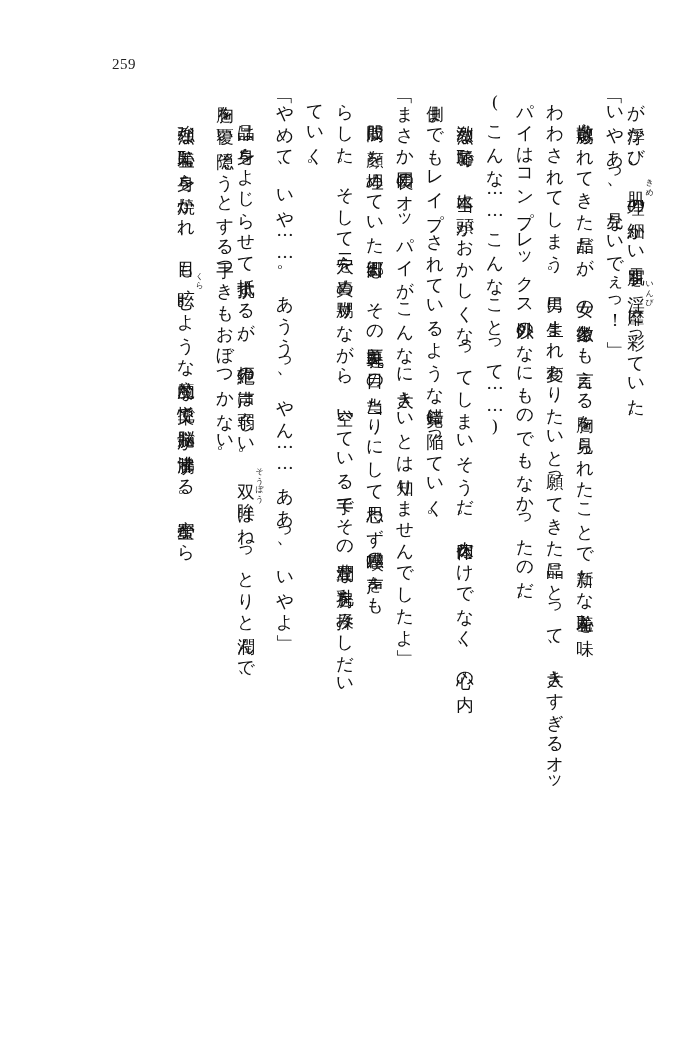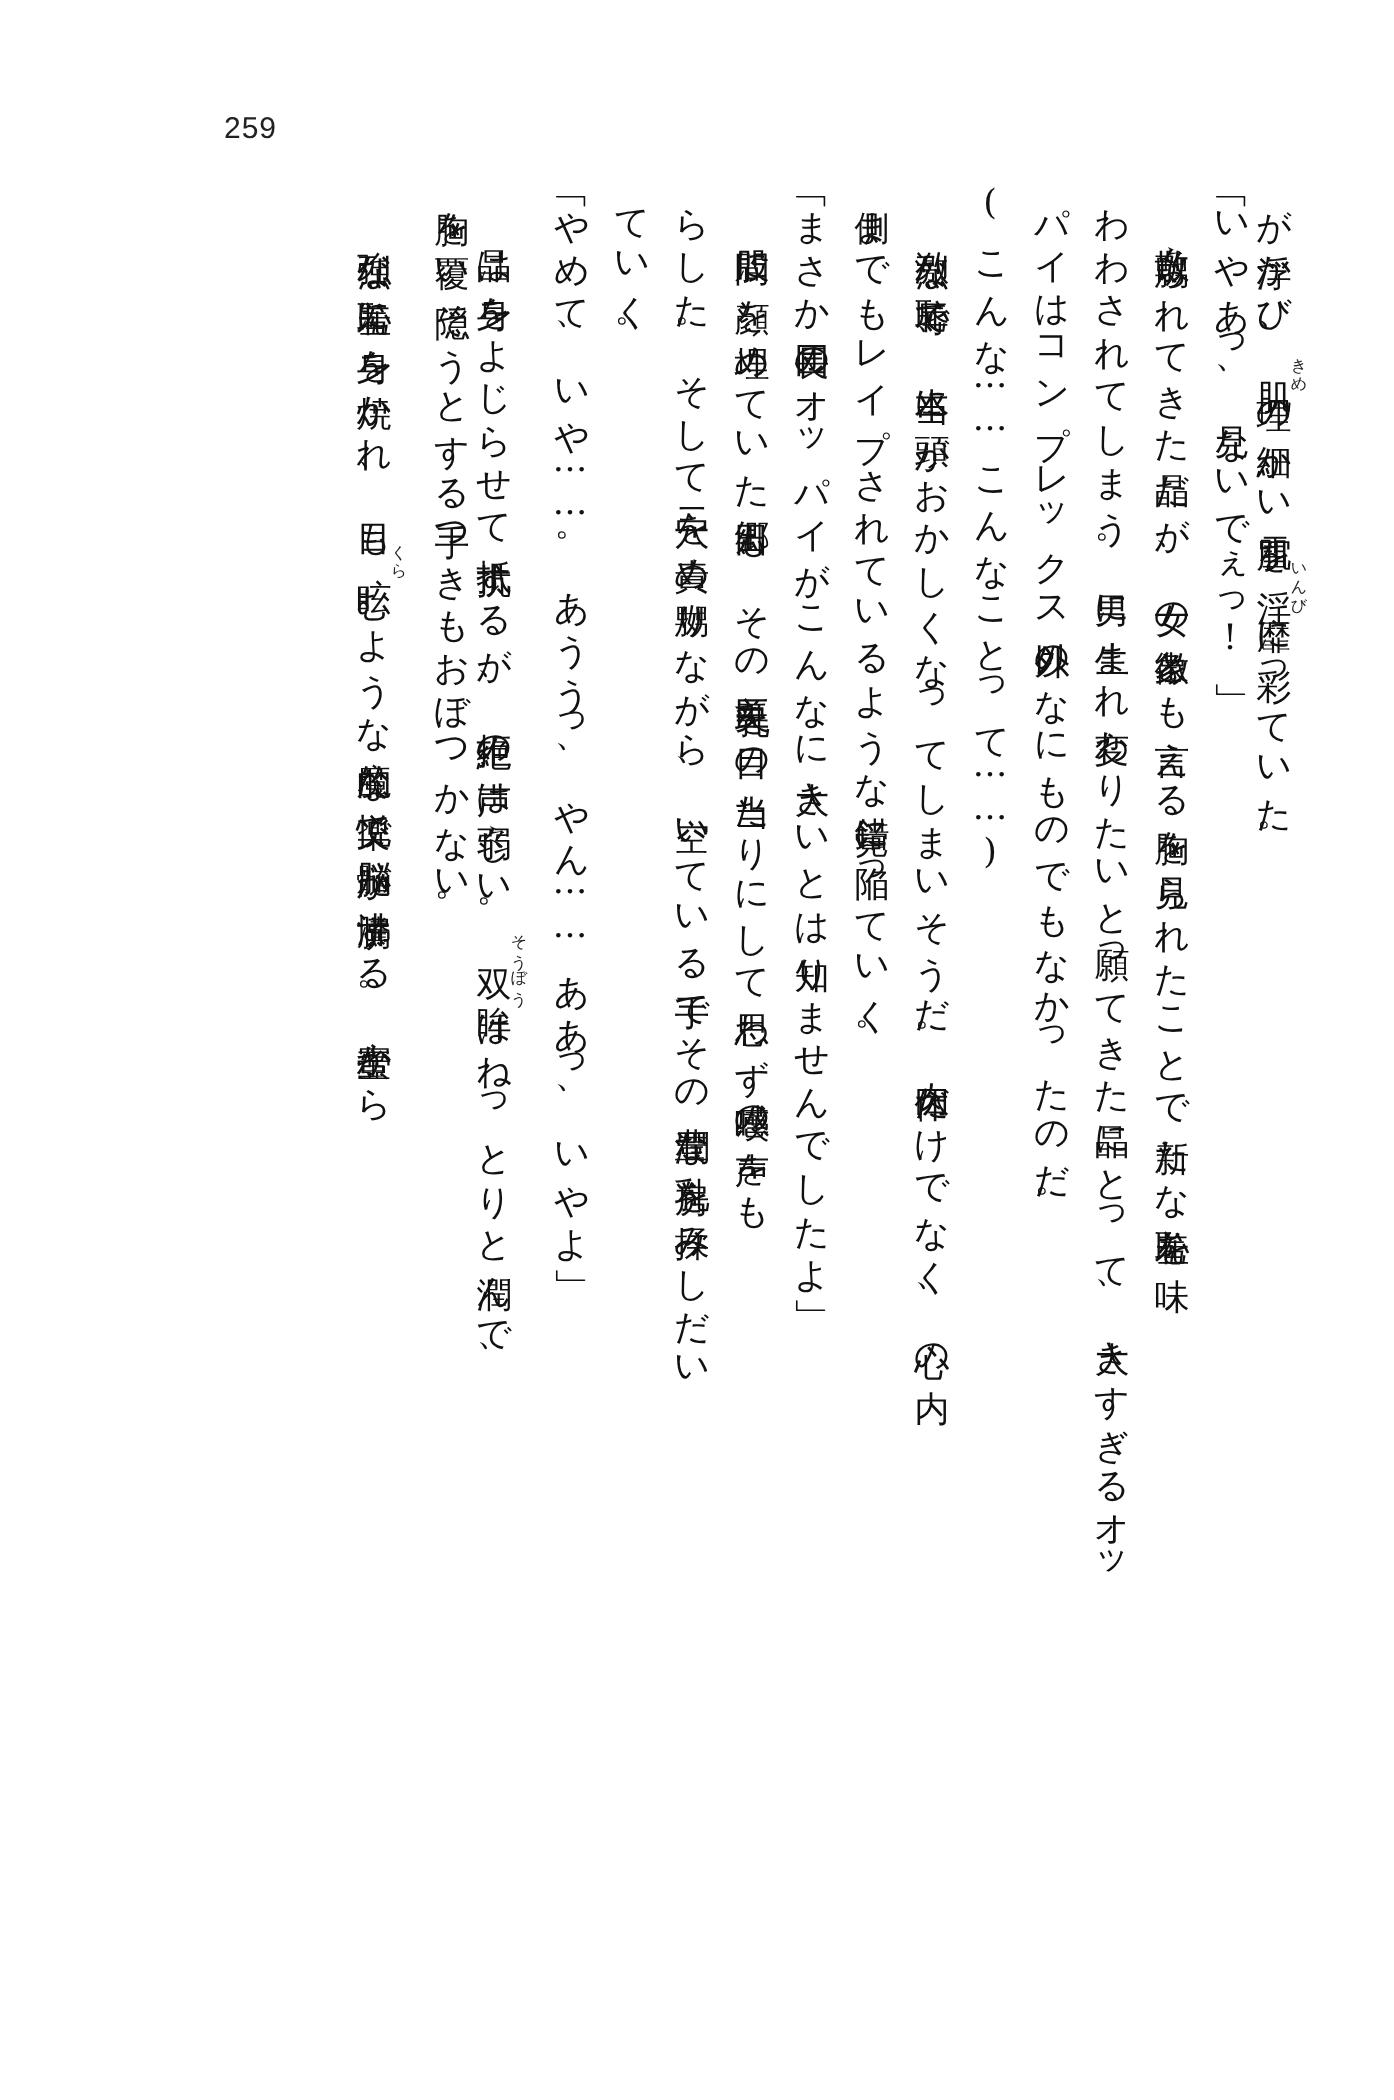--- a/index.html
+++ b/index.html
@@ -23,21 +23,21 @@
     background: #ffffff;
   }
 
   .page-number {
     position: absolute;
     top: 56px;
     left: 112px;
     font-size: 15px;
     letter-spacing: 0.5px;
     color: #222;
-    font-family: Liberation Sans, sans-serif;
+    font-family: Liberation Serif, serif;
   }
 
   
   .body-text {
     position: absolute;
     top: 92px;
     right: 44px;
     left: 70px;
     bottom: 40px;
     display: flex;

